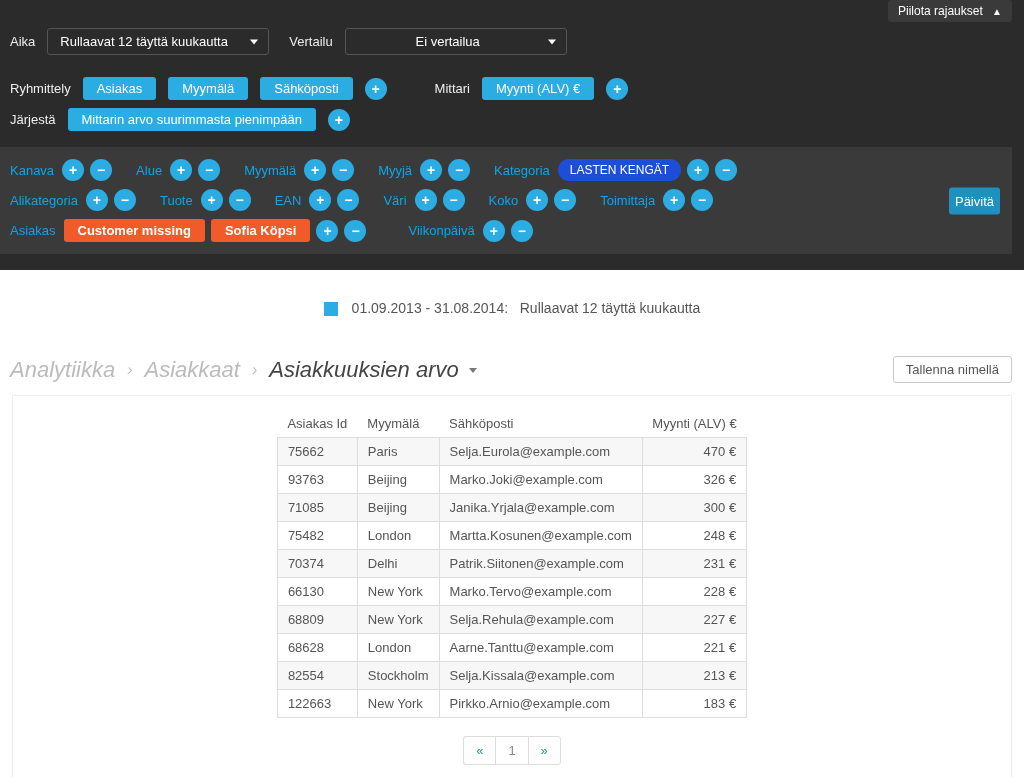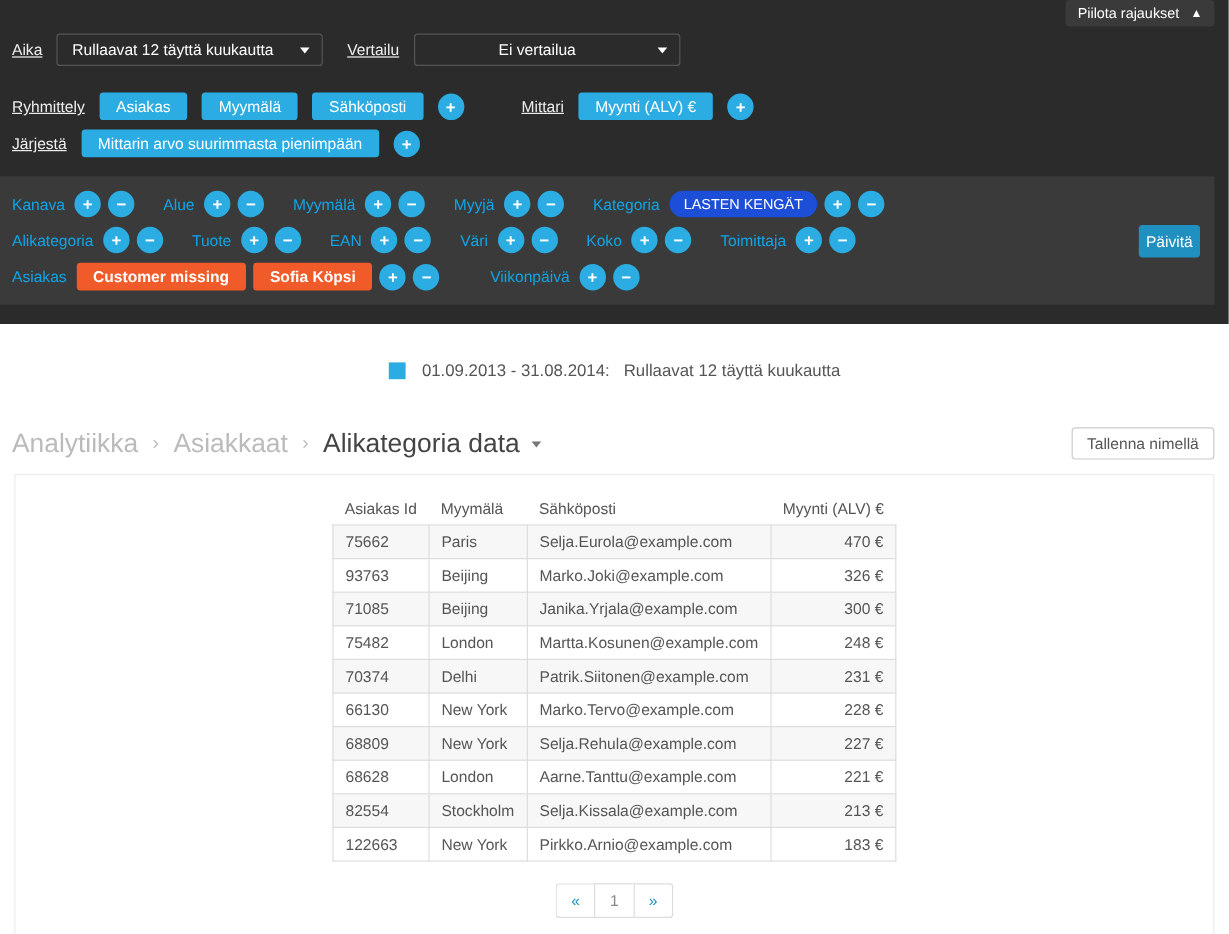--- a/index.html
+++ b/index.html
@@ -70,21 +70,20 @@
     display: flex;
     align-items: center;
     flex-wrap: wrap;
     gap: 8px 12px;
     padding: 4px 0 4px 10px;
   }
   .label {
     font-size: 13px;
     color: #eee;
     white-space: nowrap;
-    text-decoration: underline;
   }
   .dd {
     border: 1px solid #555;
     border-radius: 3px;
     padding: 5px 28px 5px 12px;
     min-width: 180px;
     font-size: 13px;
     color: #fff;
     position: relative;
     cursor: pointer;
@@ -199,20 +198,21 @@
     align-items: center;
     margin: 40px 12px 10px 10px;
   }
   .breadcrumb {
     font-family: "Segoe UI Light","Helvetica Neue",Helvetica,Arial,sans-serif;
     font-size: 22px;
     color: #bbb;
     display: flex;
     align-items: center;
     gap: 10px;
+    font-style: italic;
   }
   .breadcrumb .active {
     color: #444;
   }
   .breadcrumb .sep {
     color: #bbb;
     font-size: 16px;
     margin: 0 2px;
   }
   .bc-caret {
@@ -423,21 +423,21 @@
   <span>Rullaavat 12 täyttä kuukautta</span>
 </div>
 
 <div class="breadcrumb-row">
   <div class="breadcrumb">
     <span>Analytiikka</span>
     <span class="sep">›</span>
     <span>Asiakkaat</span>
     <span class="sep">›</span>
     <span class="active">
-      <span>Alikategoria data</span>
+      <span>Asiakkuuksien arvo</span>
       <span class="bc-caret"></span>
     </span>
   </div>
   <button class="save-btn">Tallenna nimellä</button>
 </div>
 
 <div class="panel">
   <div class="table-wrap">
     <table>
       <thead>

